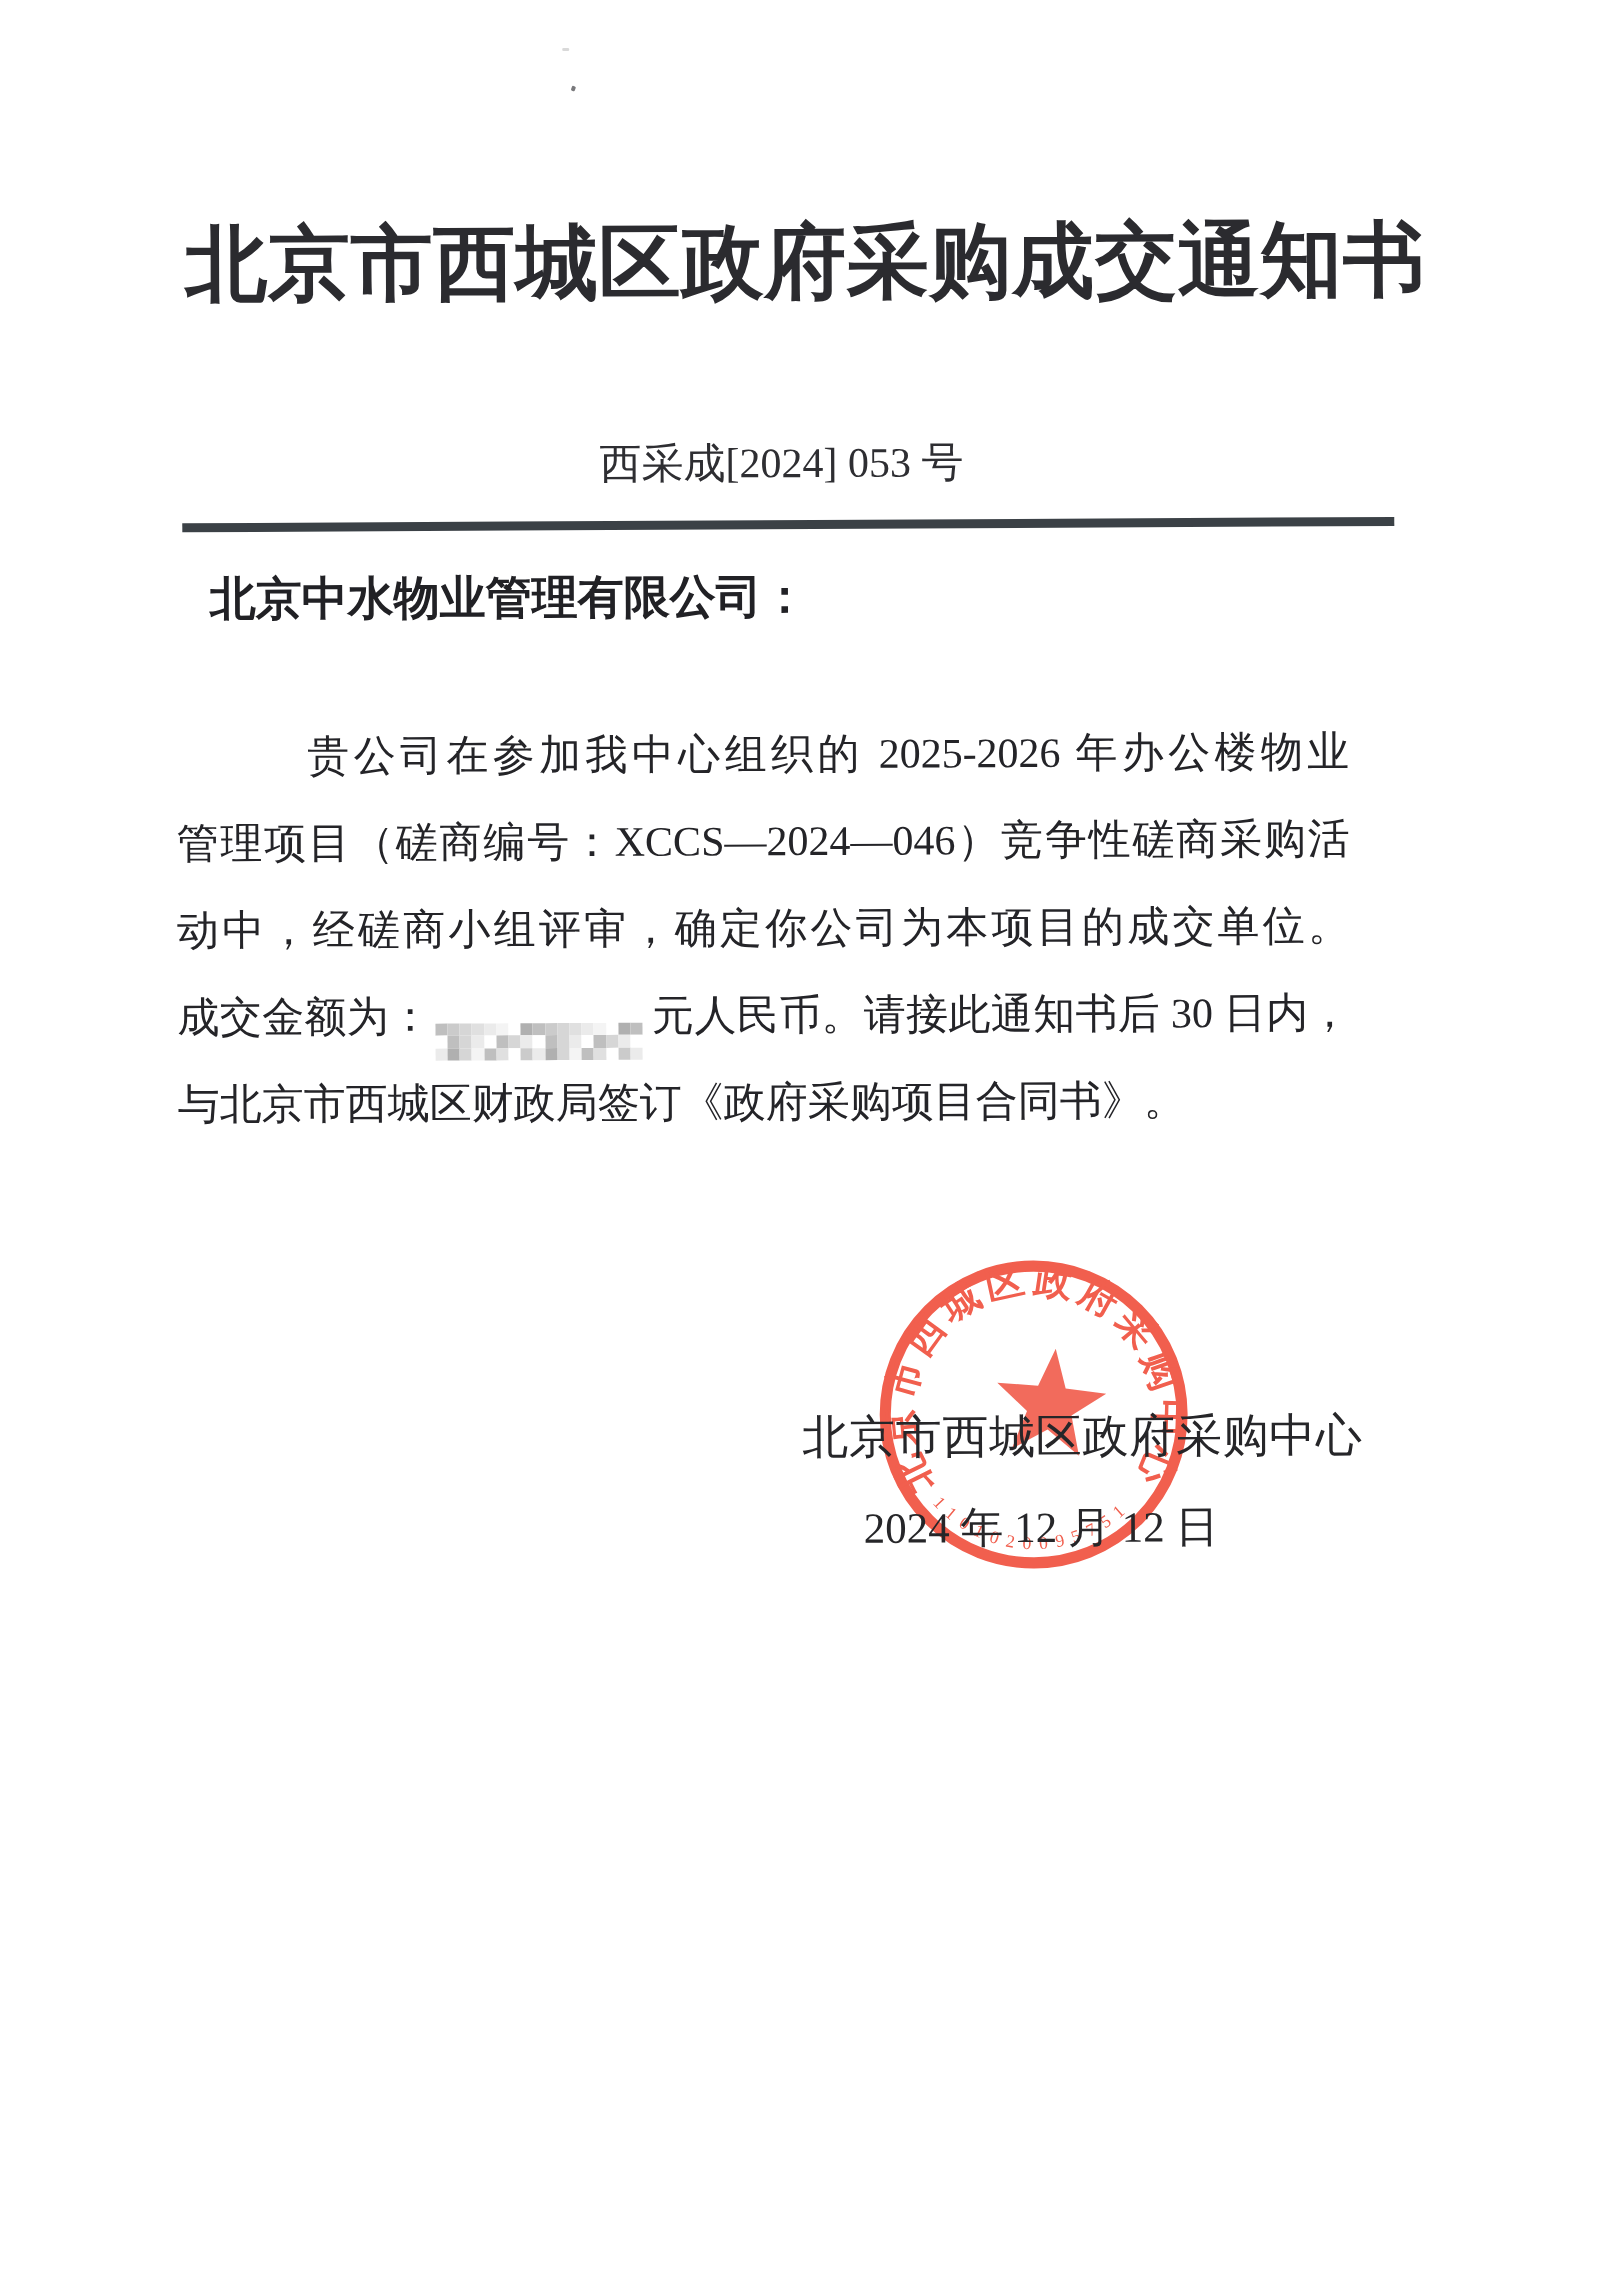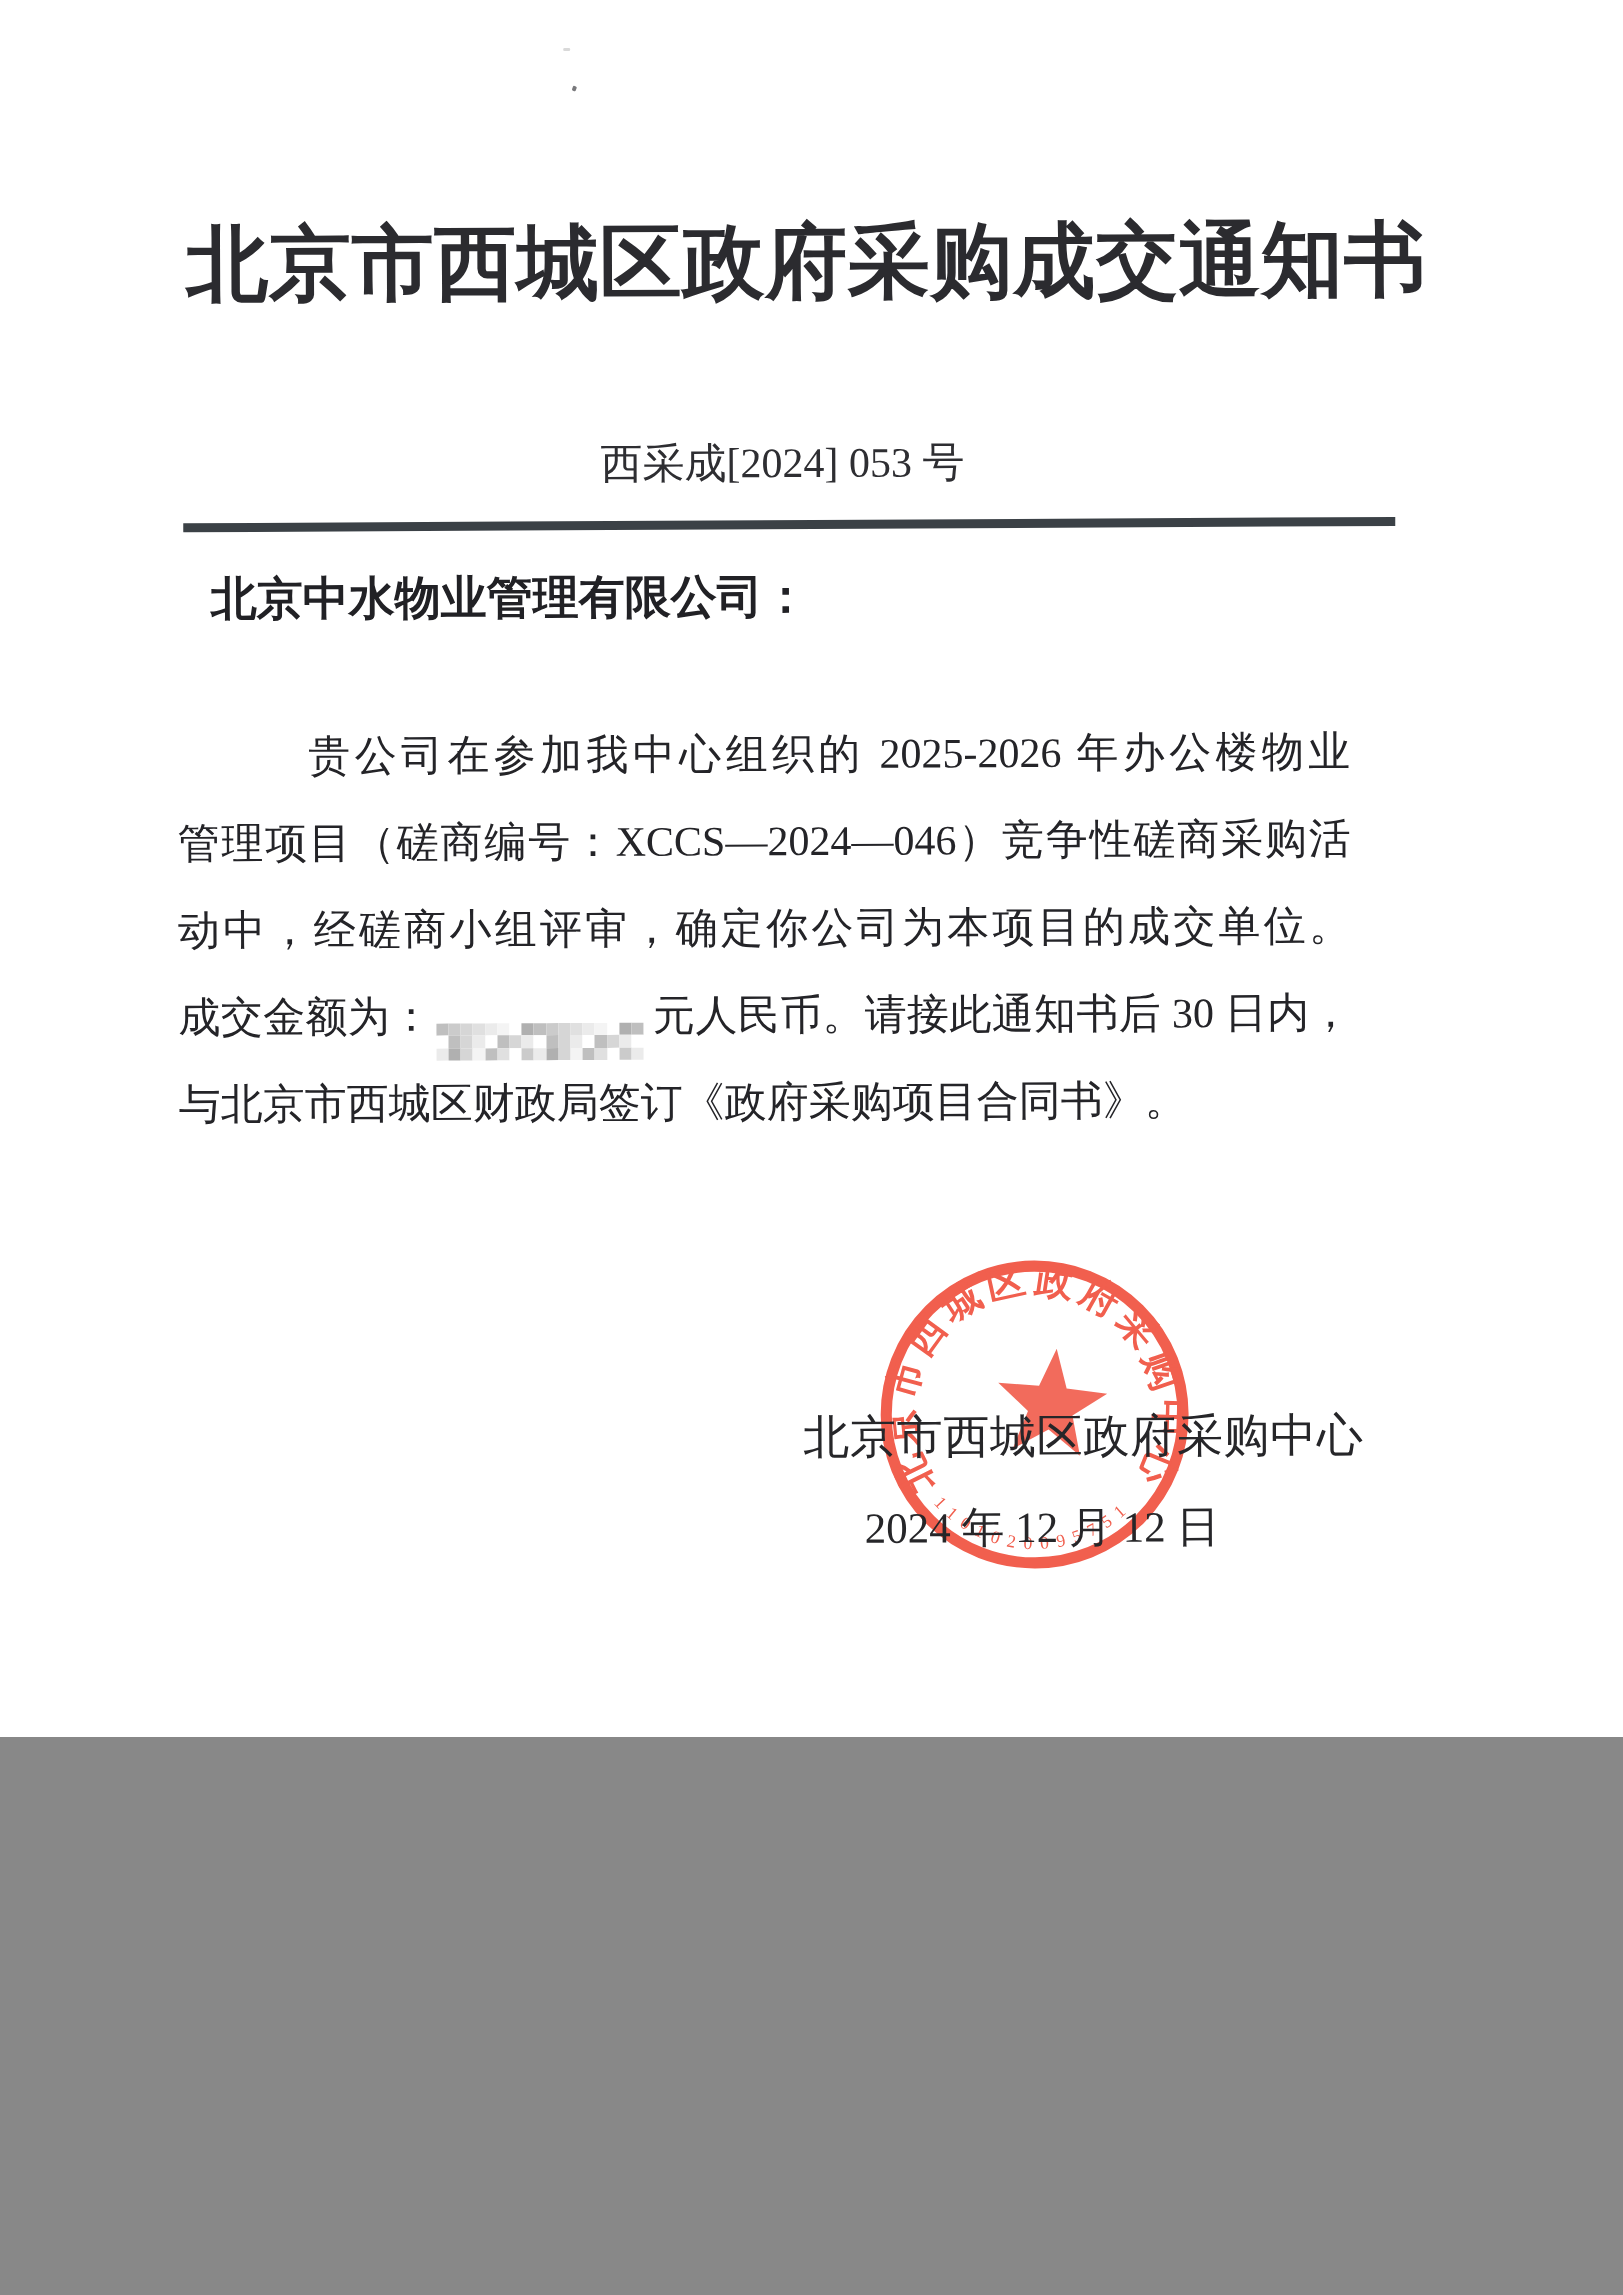--- a/index.html
+++ b/index.html
@@ -1,18 +1,18 @@
 <!DOCTYPE html>
 <html style="font-size:10.5px"><head>
 <meta charset="utf-8">
 <style>
   html,body{margin:0;padding:0;background:#888;}
   .page{
     position:relative;
-    width:1623px;height:1737px;
+    width:1623px;height:2295px;
     background:#ffffff;
     overflow:hidden;
     font-family:"Liberation Serif","DejaVu Serif",serif;
     color:#222226;
   }
   .sheet{
     position:absolute;inset:0;
     transform:rotate(-0.25deg);
     transform-origin:50% 40%;
   }

